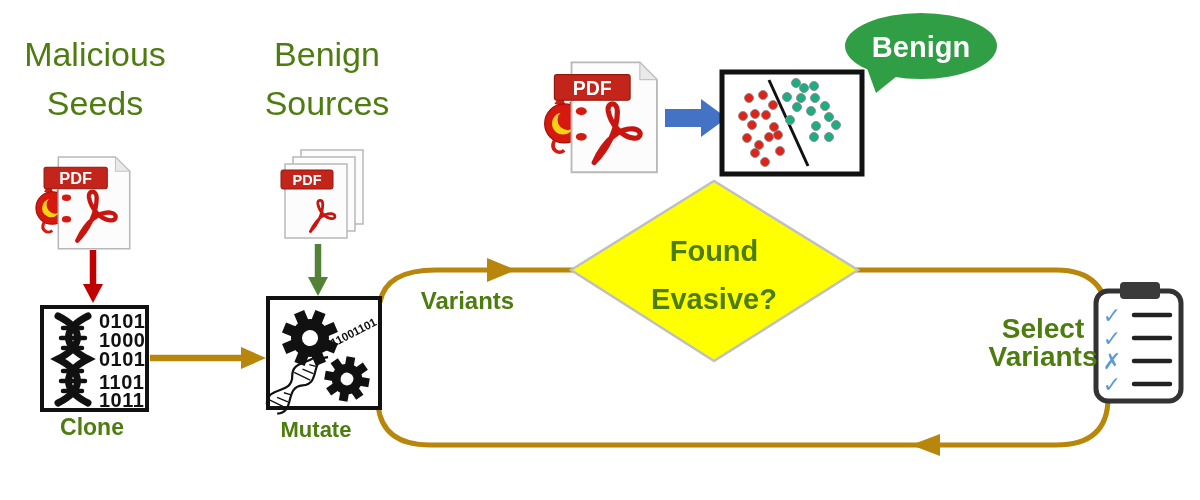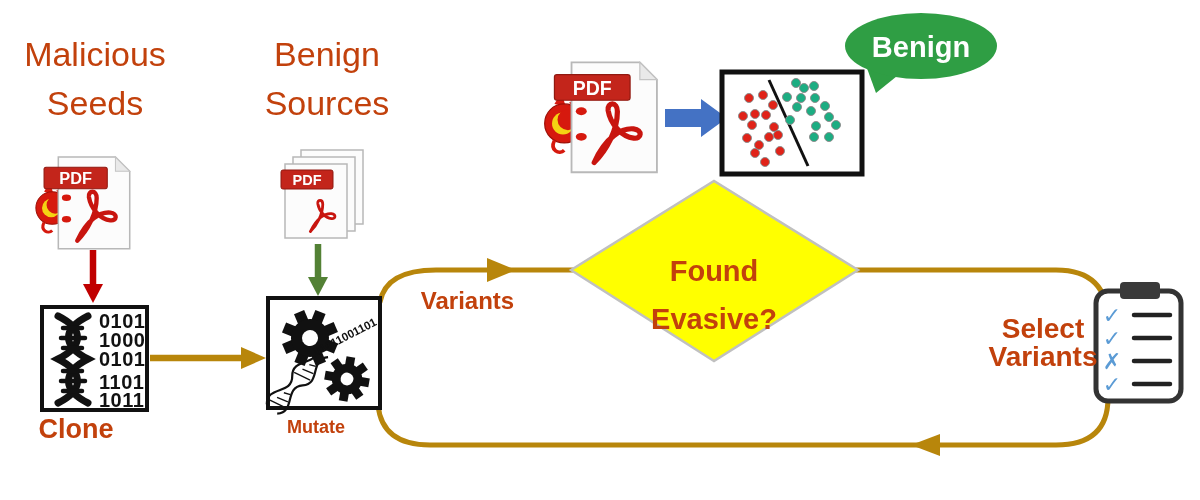--- a/index.html
+++ b/index.html
@@ -1,28 +1,28 @@
 <!DOCTYPE html>
 <html><head>
 <meta charset="utf-8">
 <style>
   html,body{margin:0;padding:0;background:#fff;}
   .canvas{position:relative;width:1200px;height:500px;background:#fff;overflow:hidden;
           font-family:"Liberation Sans",sans-serif;}
   svg{position:absolute;left:0;top:0;}
-  .lbl{position:absolute;text-align:center;color:#c2410c;white-space:pre-line;
+  .lbl{position:absolute;text-align:center;color:#4d7c0f;white-space:pre-line;
        font-family:"Liberation Sans",sans-serif;}
   .title{font-size:34px;font-weight:400;line-height:49px;}
   .node{font-weight:bold;}
   .lbl-malicious{left:5px;top:30px;width:180px;}
   .lbl-benignsrc{left:237px;top:30px;width:180px;}
-  .lbl-clone{left:21px;top:414px;width:110px;font-size:27px;}
-  .lbl-mutate{left:248px;top:417px;width:136px;font-size:18px;}
+  .lbl-clone{left:37px;top:414px;width:110px;font-size:23px;}
+  .lbl-mutate{left:248px;top:417px;width:136px;font-size:22px;}
   .lbl-variants{left:405px;top:287px;width:125px;font-size:24px;}
-  .lbl-decision{left:592px;top:227px;width:244px;font-size:29px;line-height:48px;margin-top:20px;}
+  .lbl-decision{left:592px;top:227px;width:244px;font-size:29px;line-height:48px;}
   .lbl-select{left:988px;top:315px;width:110px;font-size:28px;line-height:28px;}
   .lbl-bubble{left:846px;top:31px;width:150px;font-size:29px;color:#fff;}
   .svgt{font-family:"Liberation Sans",sans-serif;}
   .bin{font-weight:bold;font-size:20px;fill:#111;letter-spacing:0.5px;}
 </style>
 </head>
 <body>
 
 <div class="canvas">
 

